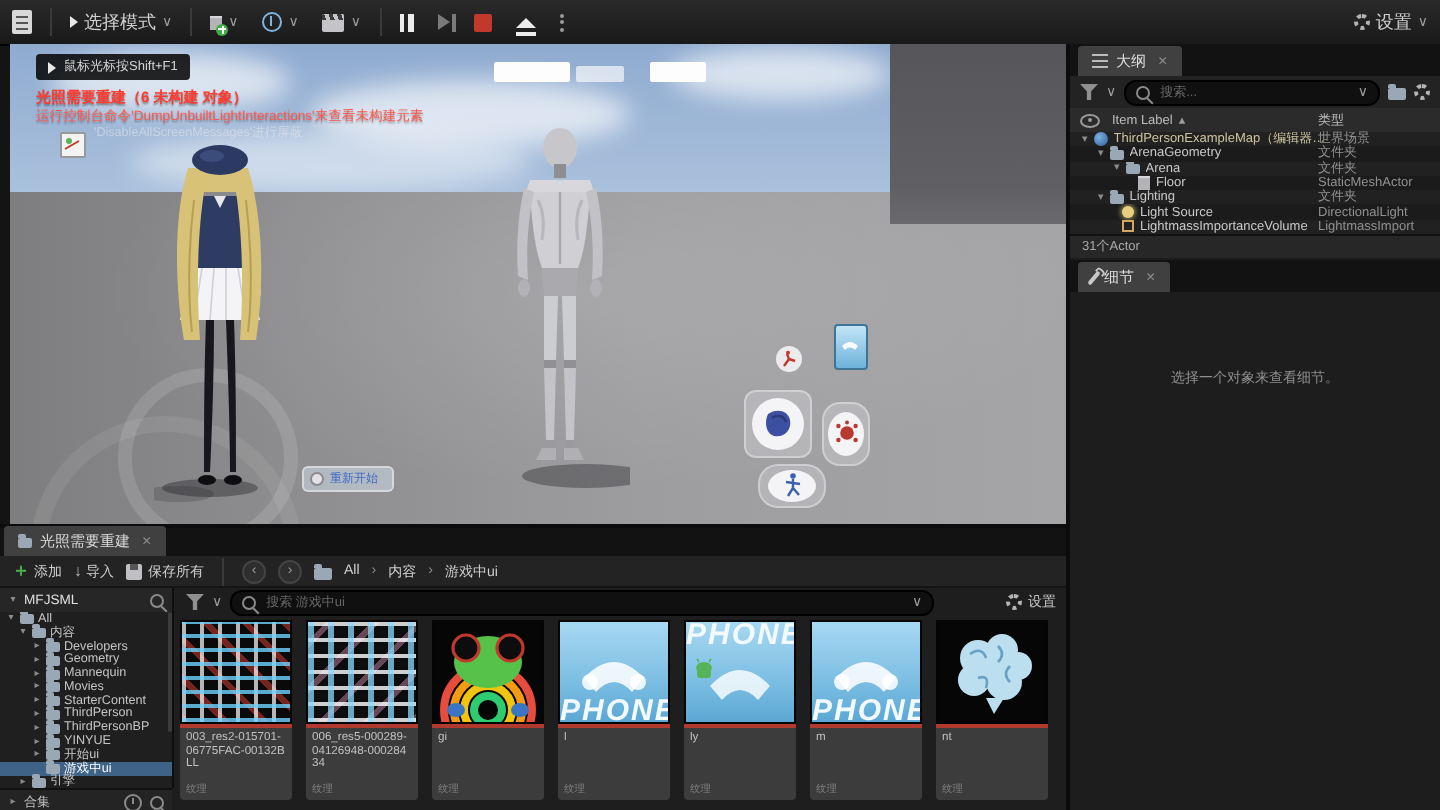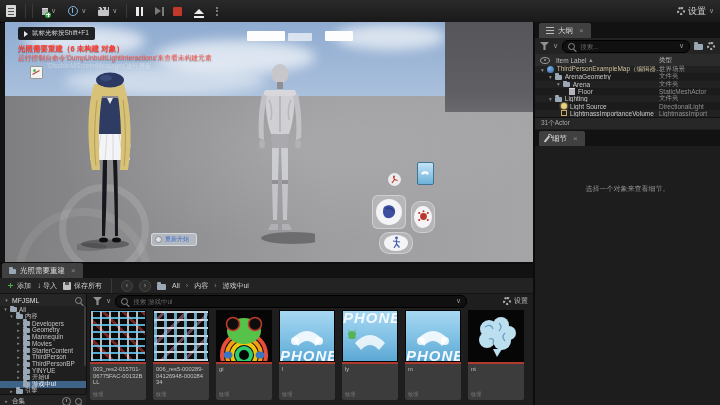--- a/index.html
+++ b/index.html
@@ -161,20 +161,25 @@
 </head>
 <body>
 
 <div id="app">
 
   <div id="topbar" class="abs">
     <div class="tb-btn">
         <div class="doc-ic"></div>
       </div>
     <div class="tb-sep"></div>
+    <div class="tb-btn">
+      <div class="cursor-ic"></div>
+      <span>选择模式</span>
+      <span class="chev">∨</span>
+    </div>
     <div class="tb-sep"></div>
     <div class="tb-btn">
       <div class="cube2" style="position:relative">
           <span class="plus-badge"></span>
         </div>
       <span class="chev">∨</span>
     </div>
     <div class="tb-btn">
       <div class="bp-ic"></div>
       <span class="chev">∨</span>

